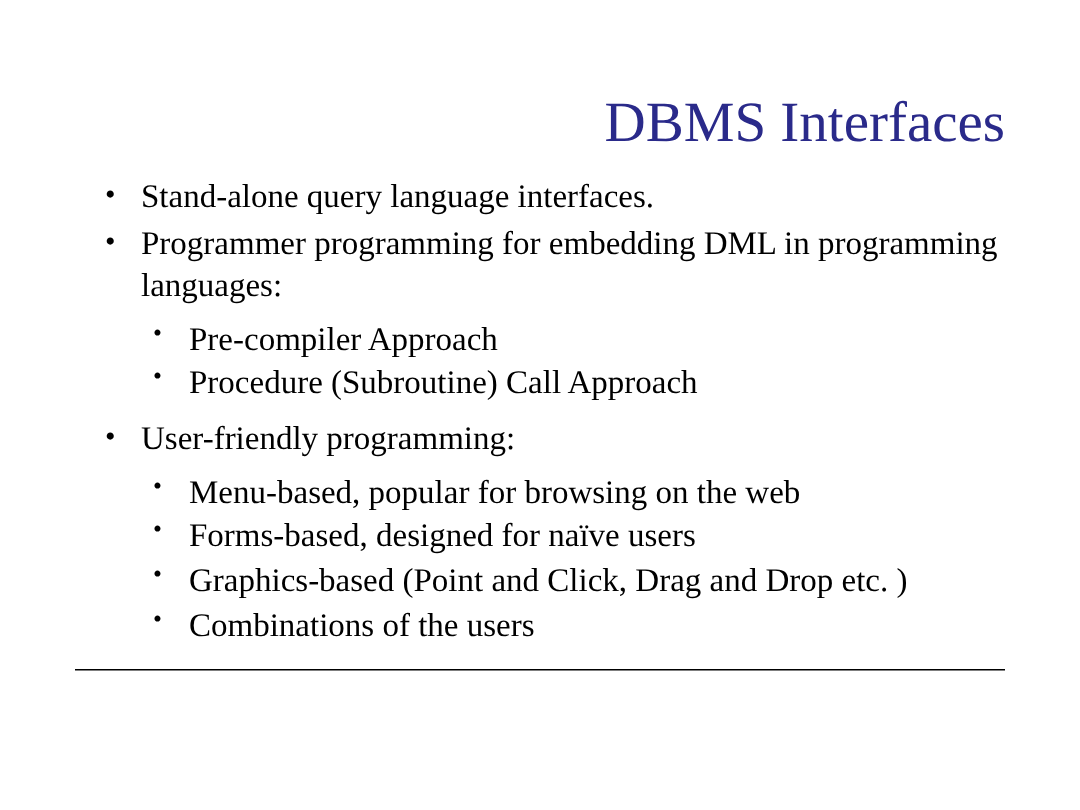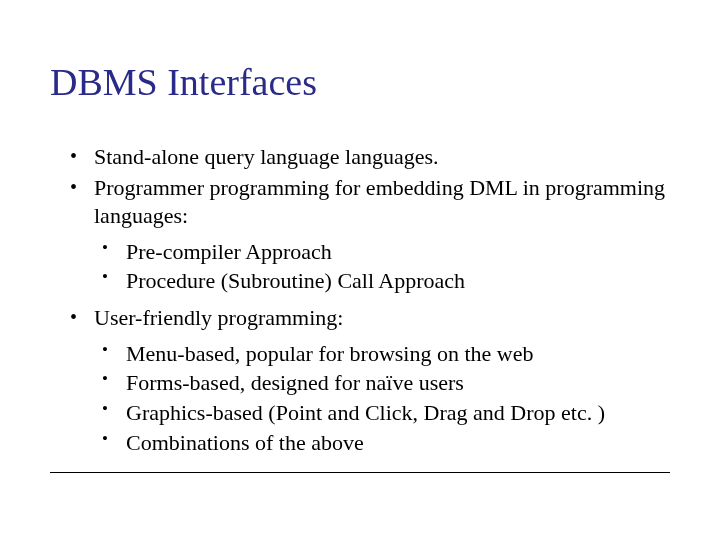--- a/index.html
+++ b/index.html
@@ -12,22 +12,22 @@
       height: 540px;
       background: #ffffff;
       font-family: 'Times New Roman', Times, serif;
       padding: 60px 50px 40px 50px;
       position: relative;
     }
     .title {
       color: #2a2a8a;
       font-size: 38px;
       font-weight: normal;
-      text-align: left;
-      margin-bottom: 39px;
+      text-align: right;
+      margin-bottom: 13px;
     }
     .bullet-list {
       list-style: none;
       padding-left: 20px;
     }
     .bullet-list > li {
       position: relative;
       padding-left: 24px;
       font-size: 22px;
       color: #000;
@@ -69,33 +69,33 @@
       margin: 14px 0 0 0;
       width: 100%;
     }
   </style>
 </head>
 <body>
 
 <h1 class="title">DBMS Interfaces</h1>
 
 <ul class="bullet-list">
-  <li>Stand-alone query language languages.</li>
+  <li>Stand-alone query language interfaces.</li>
   <li>Programmer programming for embedding DML in programming languages:</li>
 </ul>
 
 <ul class="sub-list">
   <li>Pre-compiler Approach</li>
   <li>Procedure (Subroutine) Call Approach</li>
 </ul>
 
 <ul class="bullet-list">
   <li>User-friendly programming:</li>
 </ul>
 
 <ul class="sub-list">
   <li>Menu-based, popular for browsing on the web</li>
   <li>Forms-based, designed for naïve users</li>
   <li>Graphics-based (Point and Click, Drag and Drop etc. )</li>
-  <li>Combinations of the above</li>
+  <li>Combinations of the users</li>
 </ul>
 
 <hr class="rule">
 
 </body></html>

